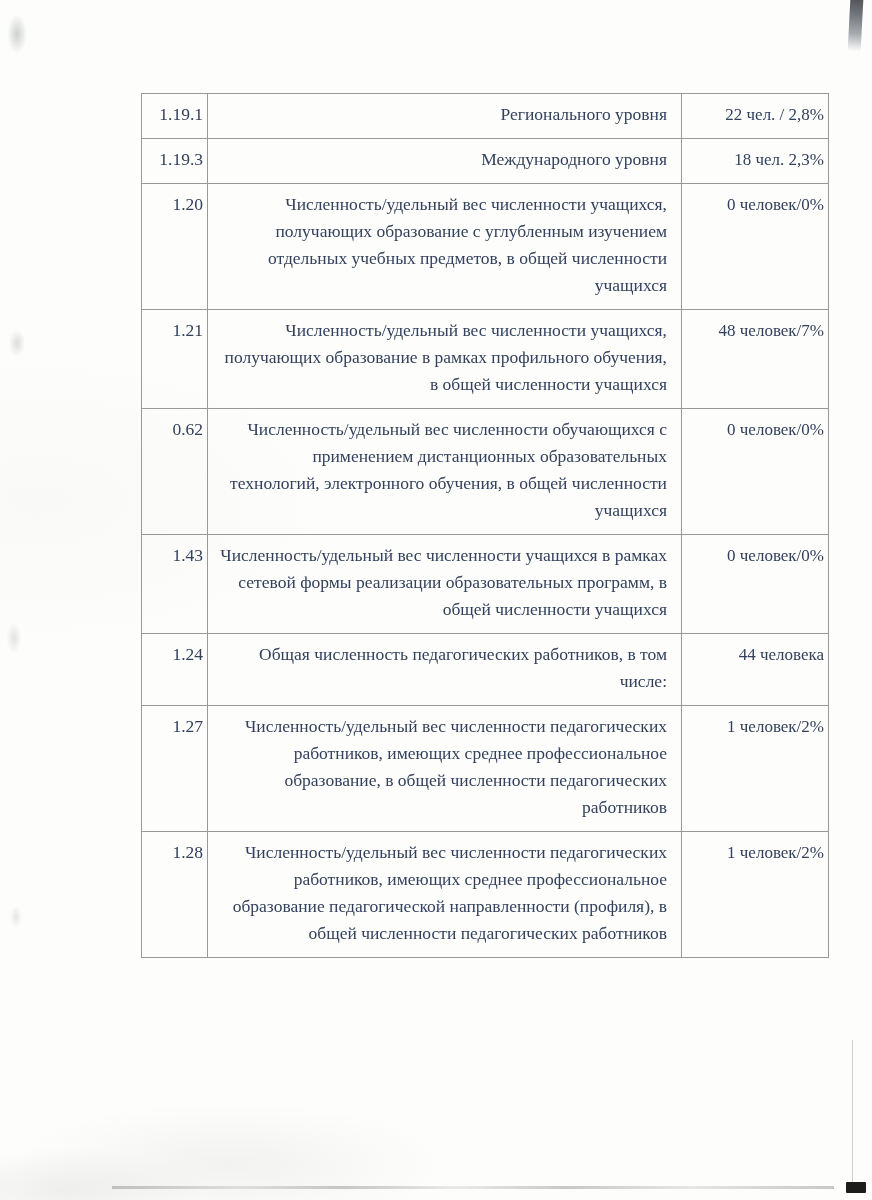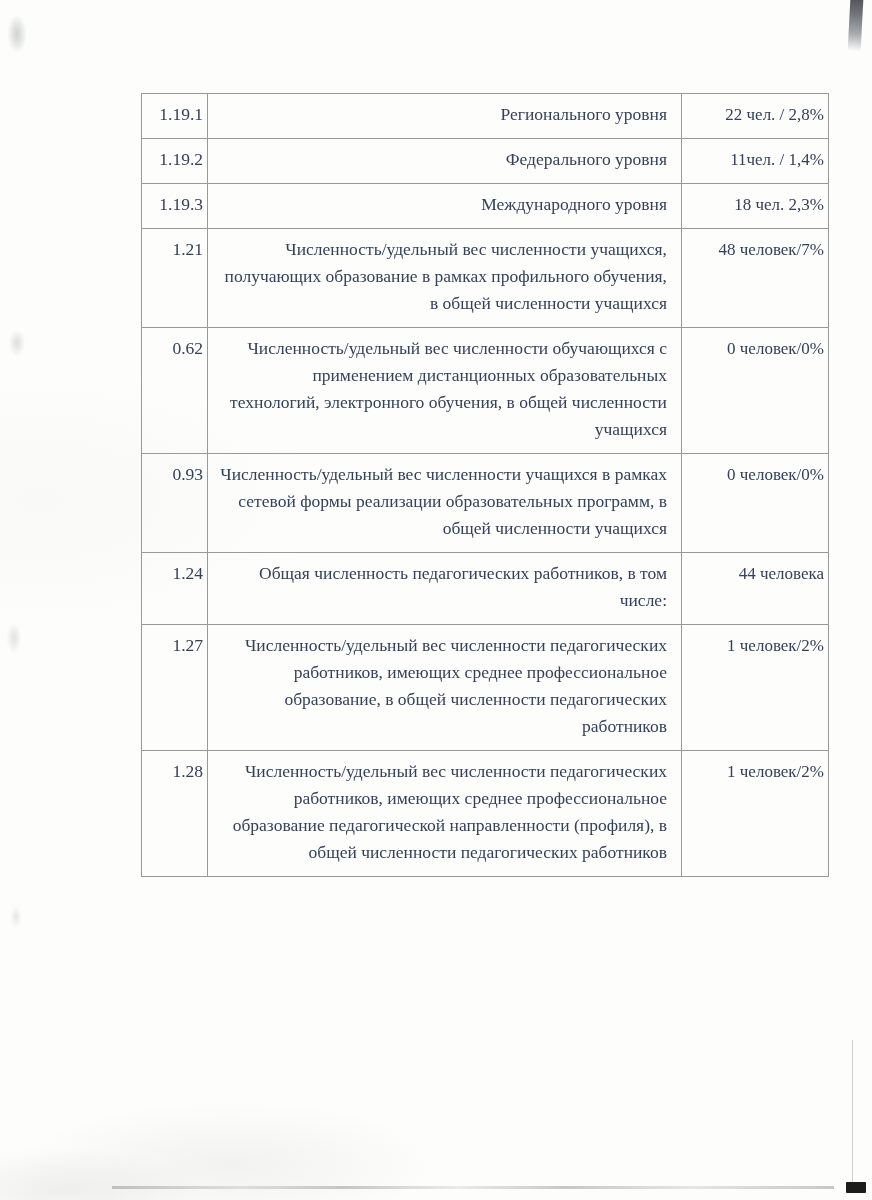--- a/index.html
+++ b/index.html
@@ -97,47 +97,47 @@
 
   <div class="stats-table-wrap">
     <table class="stats-table">
       <tbody>
   <tr>
     <td class="col-num">1.19.1</td>
     <td class="col-desc">Регионального уровня</td>
     <td class="col-val">22  чел. / 2,8%</td>
   </tr>
 
-  <tr>
-    <td class="col-num">1.19.2</td>
-    <td class="col-desc">Федерального уровня</td>
-    <td class="col-val">11чел. / 1,4%</td>
-  </tr>
 
   <tr>
     <td class="col-num">1.19.3</td>
     <td class="col-desc">Международного уровня</td>
     <td class="col-val">18 чел. 2,3%</td>
   </tr>
 
+  <tr>
+    <td class="col-num">1.20</td>
+    <td class="col-desc">Численность/удельный вес численности учащихся, получающих образование с углубленным изучением отдельных учебных предметов, в общей численности учащихся</td>
+    <td class="col-val">0 человек/0%</td>
+  </tr>
 
   <tr>
     <td class="col-num">1.21</td>
     <td class="col-desc">Численность/удельный вес численности учащихся, получающих образование в рамках профильного обучения, в общей численности учащихся</td>
     <td class="col-val">48 человек/7%</td>
   </tr>
 
   <tr>
     <td class="col-num">0.62</td>
     <td class="col-desc">Численность/удельный вес численности обучающихся с применением дистанционных образовательных технологий, электронного обучения, в общей численности учащихся</td>
     <td class="col-val">0 человек/0%</td>
   </tr>
 
   <tr>
-    <td class="col-num">0.93</td>
+    <td class="col-num">1.43</td>
     <td class="col-desc">Численность/удельный вес численности учащихся в рамках сетевой формы реализации образовательных программ, в общей численности учащихся</td>
     <td class="col-val">0 человек/0%</td>
   </tr>
 
   <tr>
     <td class="col-num">1.24</td>
     <td class="col-desc">Общая численность педагогических работников, в том числе:</td>
     <td class="col-val">44 человека</td>
   </tr>
 

